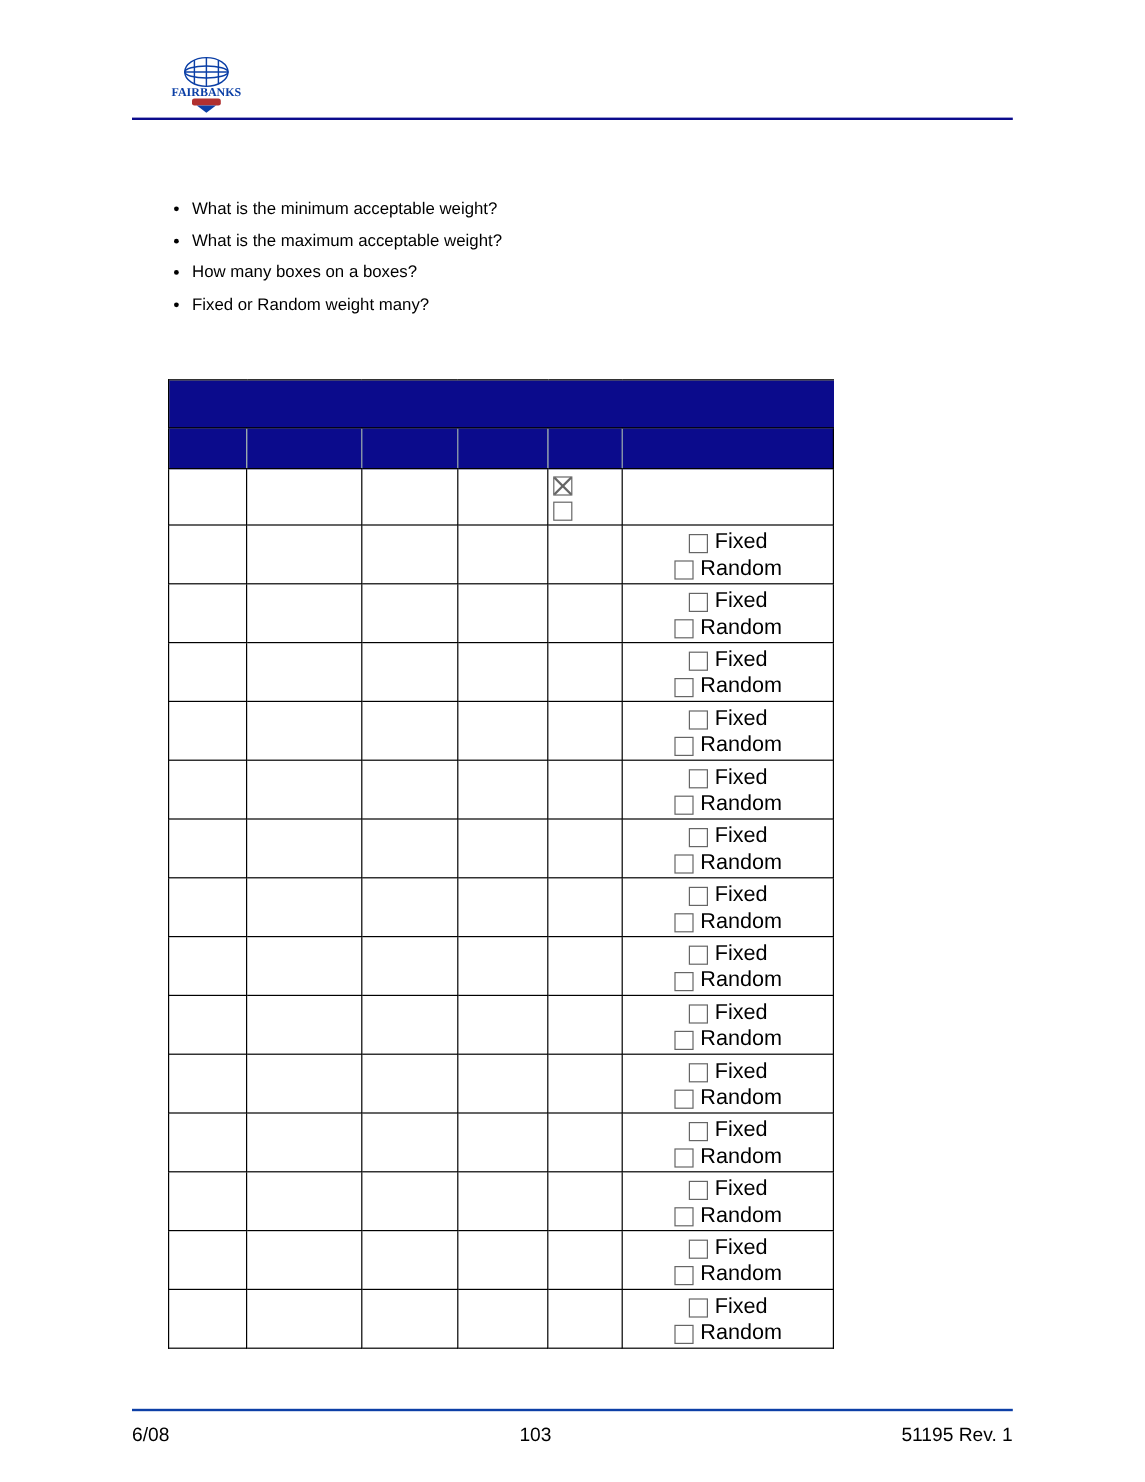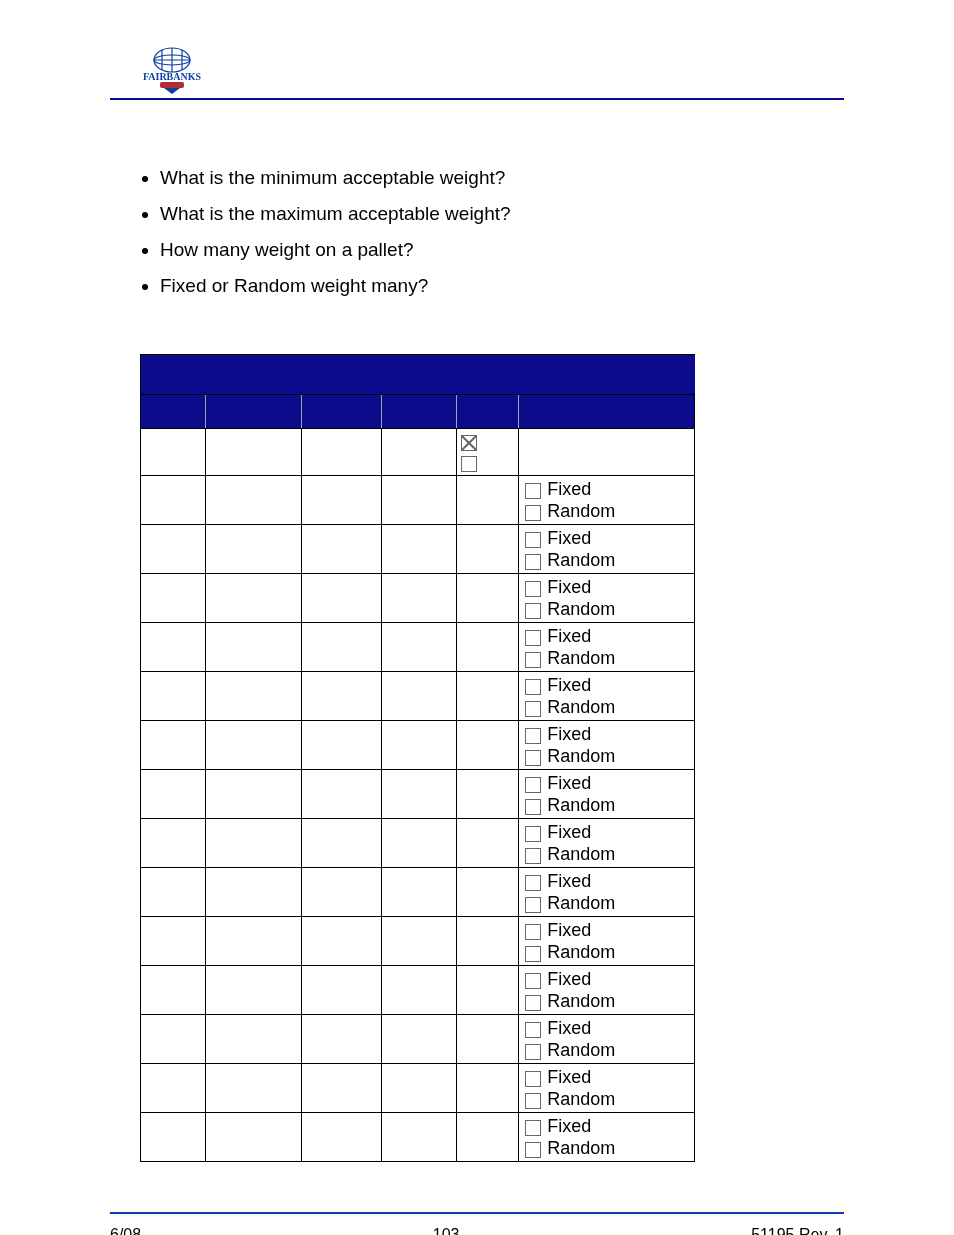--- a/index.html
+++ b/index.html
@@ -25,21 +25,21 @@
     left: 0;
     top: 6px;
     margin-left: 32px;
   }
   .bullets {
     list-style: disc;
     padding-left: 50px;
     margin: 0 0 50px 0;
   }
   .bullets li {
-    font-size: 19px;
+    font-size: 14px;
     line-height: 1.9;
   }
   .table-wrap {
     margin-left: 30px;
     width: 555px;
   }
   table {
     border-collapse: collapse;
     width: 100%;
     table-layout: fixed;
@@ -99,20 +99,21 @@
     top: 50%;
     width: 2px;
     height: 20px;
     transform-origin: center;
   }
   .checkbox.checked::before { transform: translate(-50%,-50%) rotate(45deg); }
   .checkbox.checked::after  { transform: translate(-50%,-50%) rotate(-45deg); }
   .opt {
     white-space: nowrap;
     line-height: 22px;
+    text-align: center;
   }
   .cell-col6 {
     padding: 2px 6px;
   }
   .cell-col5 {
     padding: 2px 4px;
     vertical-align: top;
   }
   .footer-rule {
     border-top: 2px solid #0d3fa6;
@@ -144,21 +145,21 @@
           <rect x="18" y="36" width="24" height="6" rx="2"></rect>
         </g>
         <path d="M22 42 L30 48 L38 42 Z" fill="#0b3fa6"></path>
       </svg>
     </div>
   </div>
 
   <ul class="bullets">
     <li>What is the minimum acceptable weight?</li>
     <li>What is the maximum acceptable weight?</li>
-    <li>How many weight on a pallet?</li>
+    <li>How many boxes on a boxes?</li>
     <li>Fixed or Random weight many?</li>
   </ul>
 
   <div class="table-wrap">
     <table>
       <colgroup>
         <col class="c1">
           <col class="c2">
           <col class="c3">
           <col class="c4">

